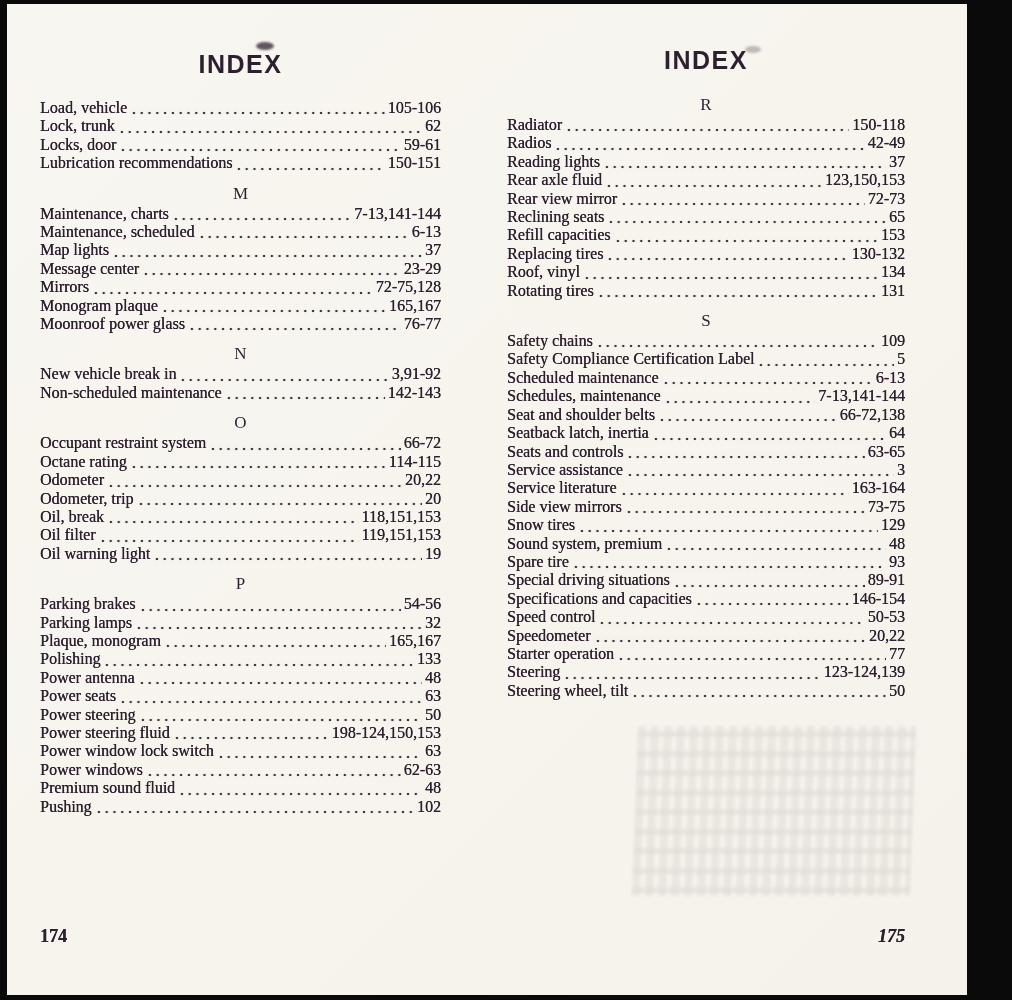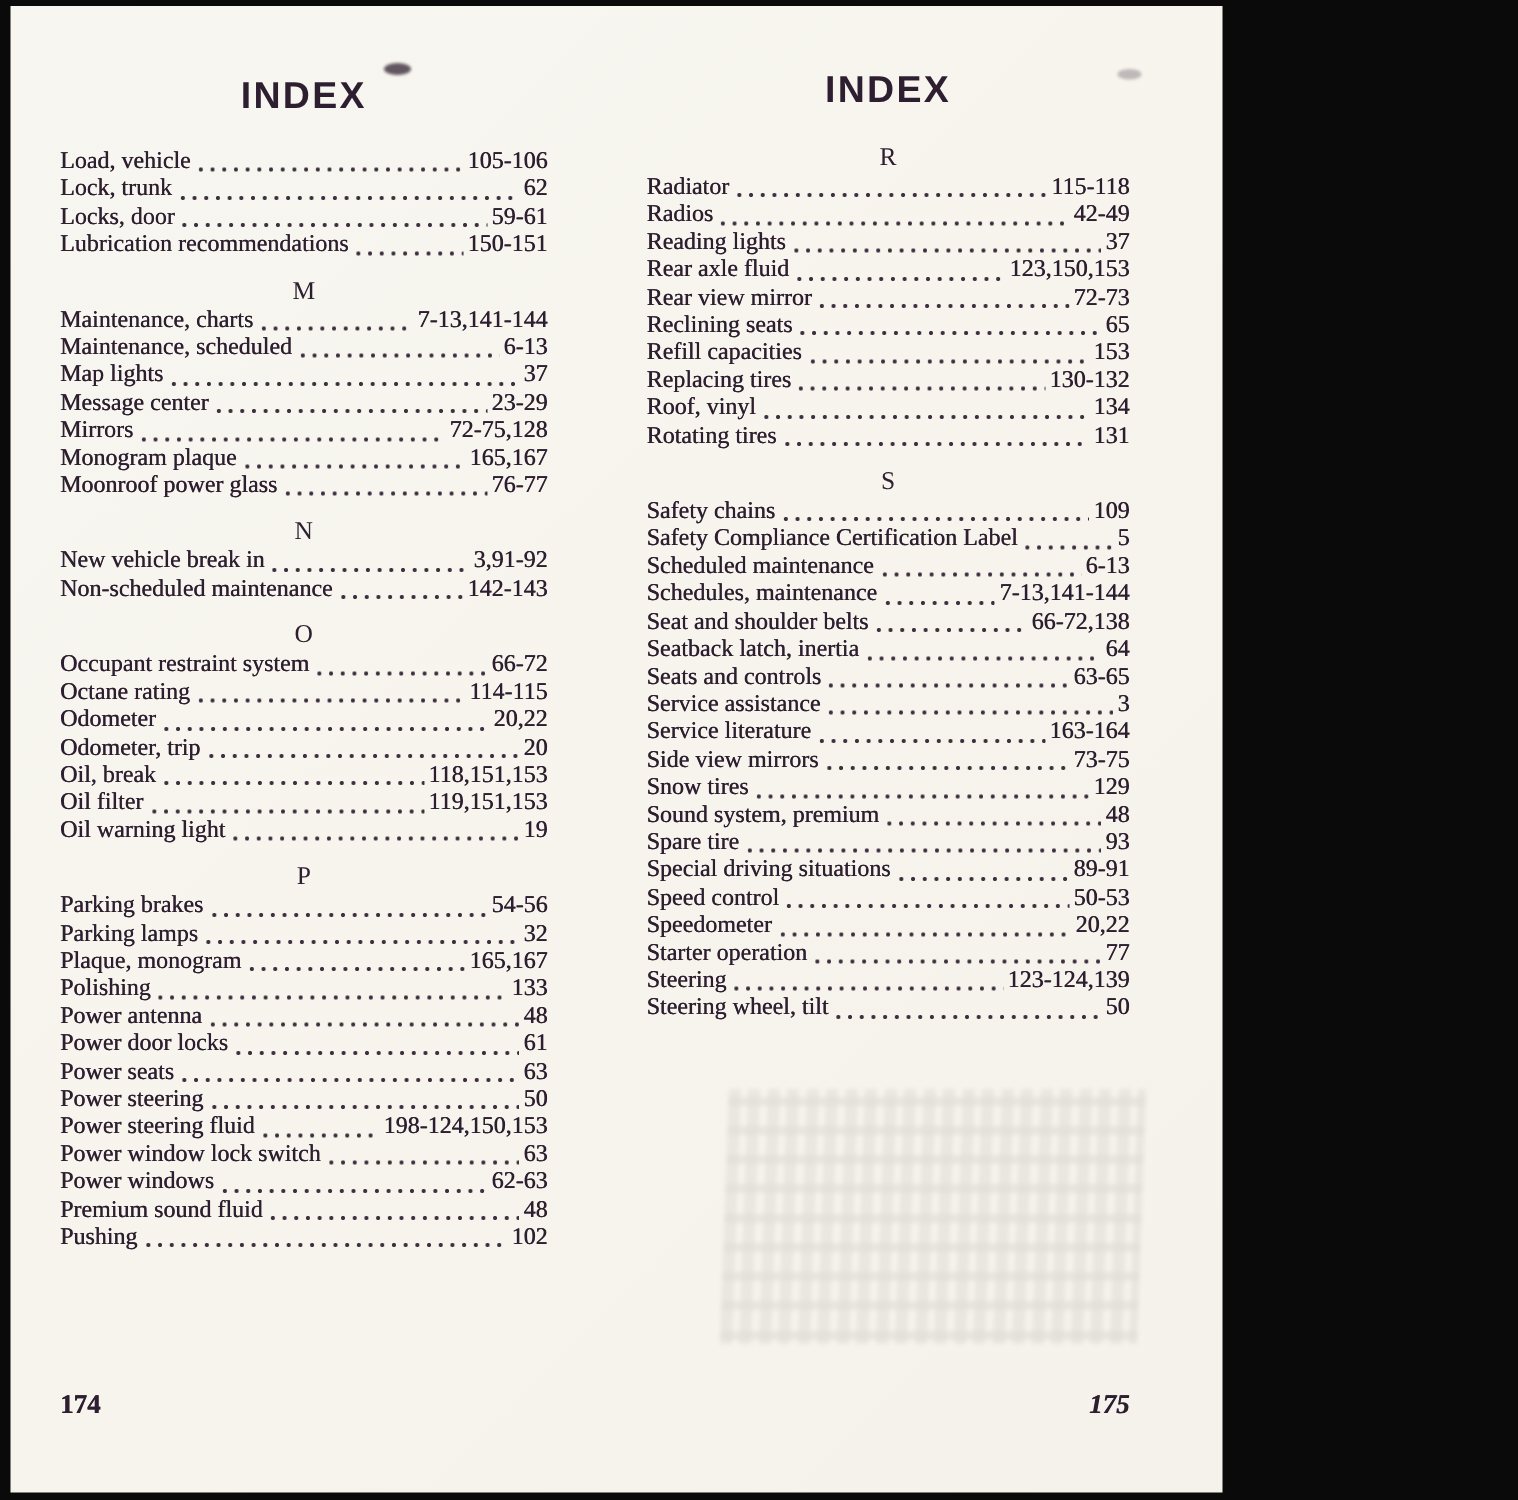--- a/index.html
+++ b/index.html
@@ -3,21 +3,21 @@
 <meta charset="utf-8">
 <style>
   html,body{margin:0;padding:0;}
   body{
     width:1012px;height:1000px;position:relative;
     background:#0b0a0b;
     font-family:"Liberation Serif", serif;
     overflow:hidden;
   }
   .scan{
-    position:absolute;left:7px;top:4px;width:808px;height:991px;
+    position:absolute;left:7px;top:4px;width:960px;height:991px;
     background:linear-gradient(135deg,#f8f6f0 0%,#f6f4ed 55%,#f4f2ea 100%);
     display:flex;
   }
   .page{position:relative;width:50%;box-sizing:border-box;color:var(--ink,#2e1f30);}
   .page-left{padding:46px 46px 0 33px;}
   .page-right{padding:42px 62px 0 20px;}
   .index-title{
     font-family:"Liberation Sans", sans-serif;
     font-weight:bold;font-size:25px;letter-spacing:1.5px;
     text-align:center;margin:0 0 20px 0;
@@ -203,25 +203,20 @@
             <span class="lbl">Polishing</span>
             <span class="dots"></span>
             <span class="pg">133</span>
           </div>
           <div class="row">
             <span class="lbl">Power antenna</span>
             <span class="dots"></span>
             <span class="pg">48</span>
           </div>
           <div class="row">
-            <span class="lbl">Power door locks</span>
-            <span class="dots"></span>
-            <span class="pg">61</span>
-          </div>
-          <div class="row">
             <span class="lbl">Power seats</span>
             <span class="dots"></span>
             <span class="pg">63</span>
           </div>
           <div class="row">
             <span class="lbl">Power steering</span>
             <span class="dots"></span>
             <span class="pg">50</span>
           </div>
           <div class="row">
@@ -255,21 +250,21 @@
   </div>
 
   <div class="page page-right">
     <h1 class="index-title">INDEX</h1>
     <div data-sections-src="right_page">
         <div class="section">
           <div class="letter">R</div>
           <div class="row">
             <span class="lbl">Radiator</span>
             <span class="dots"></span>
-            <span class="pg">115-118</span>
+            <span class="pg">150-118</span>
           </div>
           <div class="row">
             <span class="lbl">Radios</span>
             <span class="dots"></span>
             <span class="pg">42-49</span>
           </div>
           <div class="row">
             <span class="lbl">Reading lights</span>
             <span class="dots"></span>
             <span class="pg">37</span>
@@ -374,20 +369,25 @@
           </div>
           <div class="row">
             <span class="lbl">Spare tire</span>
             <span class="dots"></span>
             <span class="pg">93</span>
           </div>
           <div class="row">
             <span class="lbl">Special driving situations</span>
             <span class="dots"></span>
             <span class="pg">89-91</span>
+          </div>
+          <div class="row">
+            <span class="lbl">Specifications and capacities</span>
+            <span class="dots"></span>
+            <span class="pg">146-154</span>
           </div>
           <div class="row">
             <span class="lbl">Speed control</span>
             <span class="dots"></span>
             <span class="pg">50-53</span>
           </div>
           <div class="row">
             <span class="lbl">Speedometer</span>
             <span class="dots"></span>
             <span class="pg">20,22</span>

